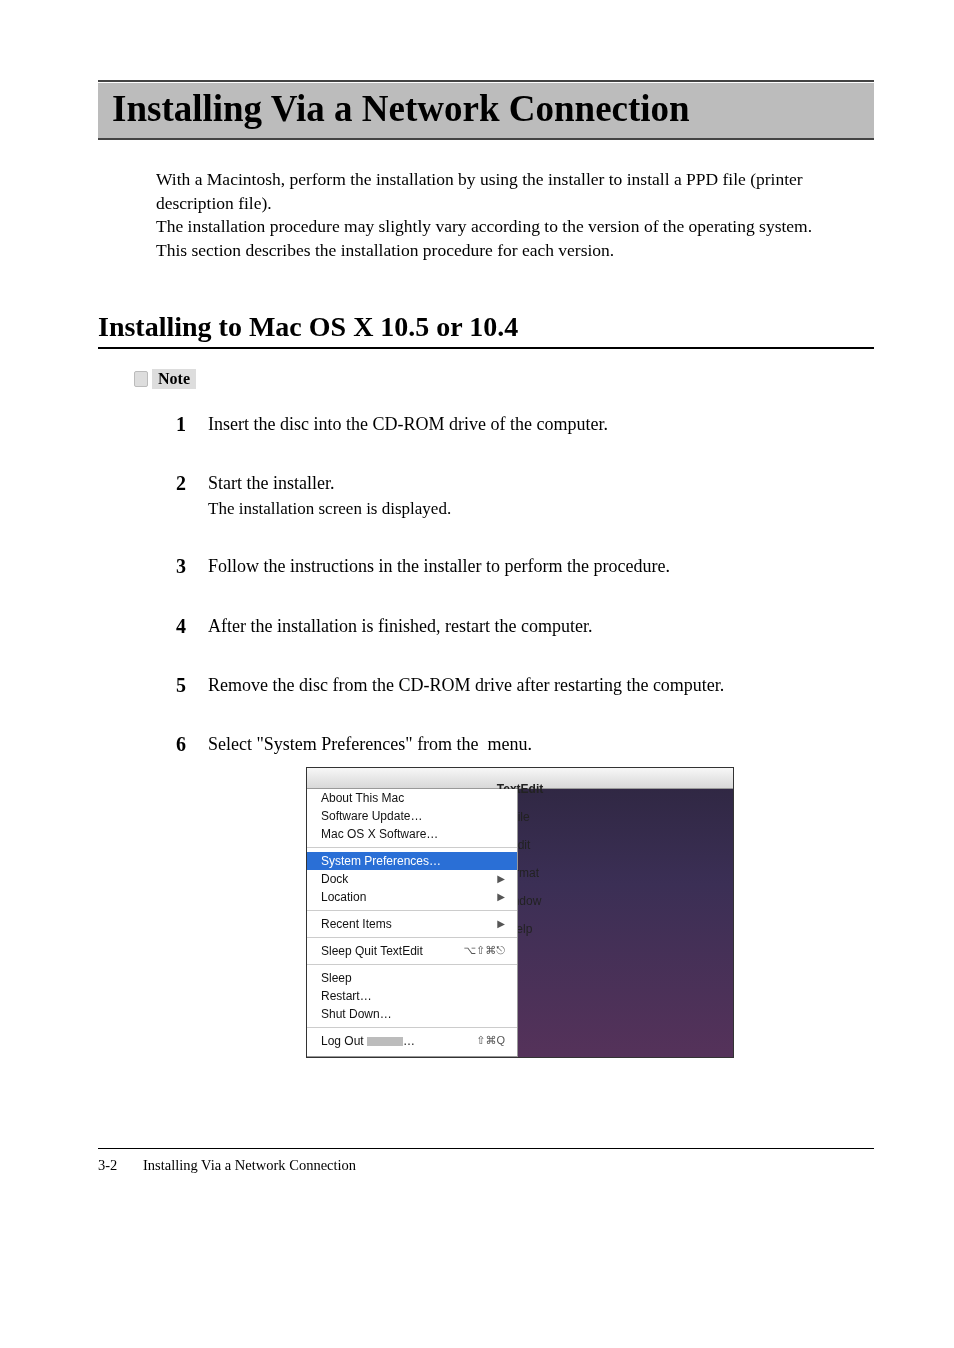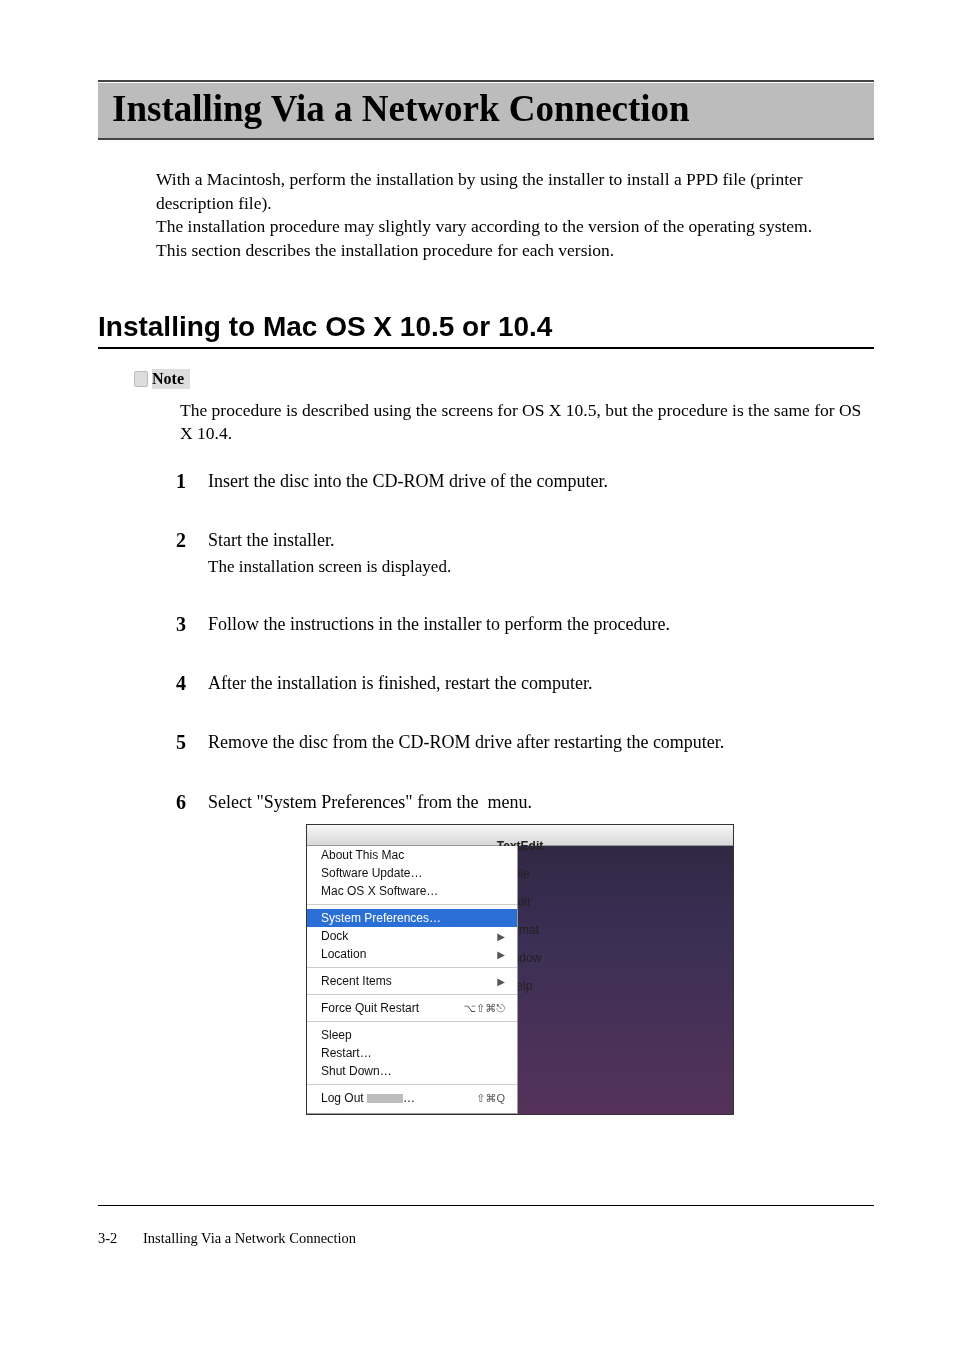--- a/index.html
+++ b/index.html
@@ -34,39 +34,39 @@
     font-size: 17.5px;
     line-height: 1.35;
     font-family: "Times New Roman", Georgia, serif;
   }
   .section-heading {
     font-size: 28px;
     font-weight: bold;
     margin: 48px 0 0 0;
     padding-bottom: 4px;
     border-bottom: 2px solid #000;
-    font-family: Liberation Sans, sans-serif;
+    font-family: Liberation Serif, serif;
   }
   .note-row {
     margin-top: 20px;
     margin-left: 36px;
     display: flex;
     align-items: center;
     gap: 4px;
   }
   .note-icon {
     width: 12px;
     height: 14px;
     background: #ddd;
     border: 1px solid #bbb;
     border-radius: 2px;
   }
   .note-label {
     background: #ddd;
-    padding: 1px 6px 1px 0;
+    padding: 1px 6px 1px 6px;
     font-weight: bold;
     font-size: 16px;
     font-family: "Times New Roman", Georgia, serif;
   }
   .note-text {
     margin-left: 82px;
     margin-top: 10px;
     font-size: 17.5px;
     line-height: 1.35;
     font-family: "Times New Roman", Georgia, serif;
@@ -180,21 +180,21 @@
     position: absolute;
     top: 20px;
     left: 210px;
     right: 0;
     bottom: 0;
   }
 
   .footer {
     border-top: 1px solid #000;
     margin-top: 90px;
-    padding-top: 24px;
+    padding-top: 8px;
     font-size: 14.5px;
     font-family: "Times New Roman", Georgia, serif;
   }
   .footer .pn { margin-right: 22px; }
 </style>
 </head>
 <body>
 
 <div class="page">
 
@@ -209,21 +209,20 @@
     <div>The installation procedure may slightly vary according to the version of the operating system.</div>
     <div>This section describes the installation procedure for each version.</div>
   </div>
 
   <h2 class="section-heading">Installing to Mac OS X 10.5 or 10.4</h2>
 
   <div class="note-row">
     <span class="note-icon"></span>
     <span class="note-label">Note</span>
   </div>
-  <div class="note-text">The procedure is described using the screens for OS X 10.5, but the procedure is the same for OS X 10.4.</div>
 
   <div class="steps">
 
     <div class="step">
       <div class="step-num">1</div>
       <div class="step-body">
         <div class="step-title">Insert the disc into the CD-ROM drive of the computer.</div>
       </div>
     </div>
 
@@ -295,21 +294,21 @@
                 <span>Location</span>
                 <span class="arrow">▶</span>
               </div>
             <div class="dd-sep"></div>
             <div class="dd-item">
                 <span>Recent Items</span>
                 <span class="arrow">▶</span>
               </div>
             <div class="dd-sep"></div>
             <div class="dd-item">
-                <span>Force Quit Restart</span>
+                <span>Sleep Quit TextEdit</span>
                 <span class="shortcut">⌥⇧⌘⎋</span>
               </div>
             <div class="dd-sep"></div>
             <div class="dd-item">
                 <span>Sleep</span>
               </div>
             <div class="dd-item">
                 <span>Restart…</span>
               </div>
             <div class="dd-item">

